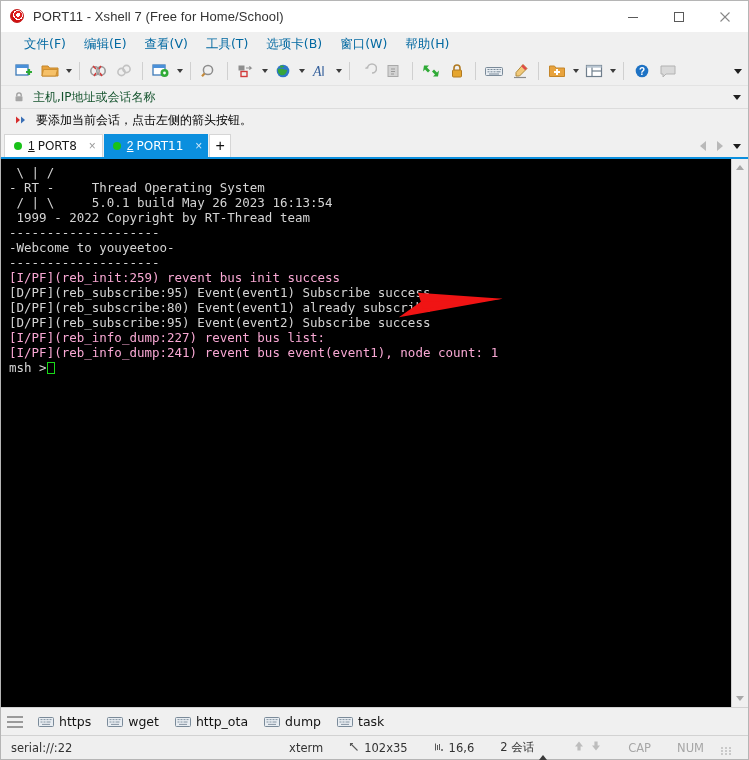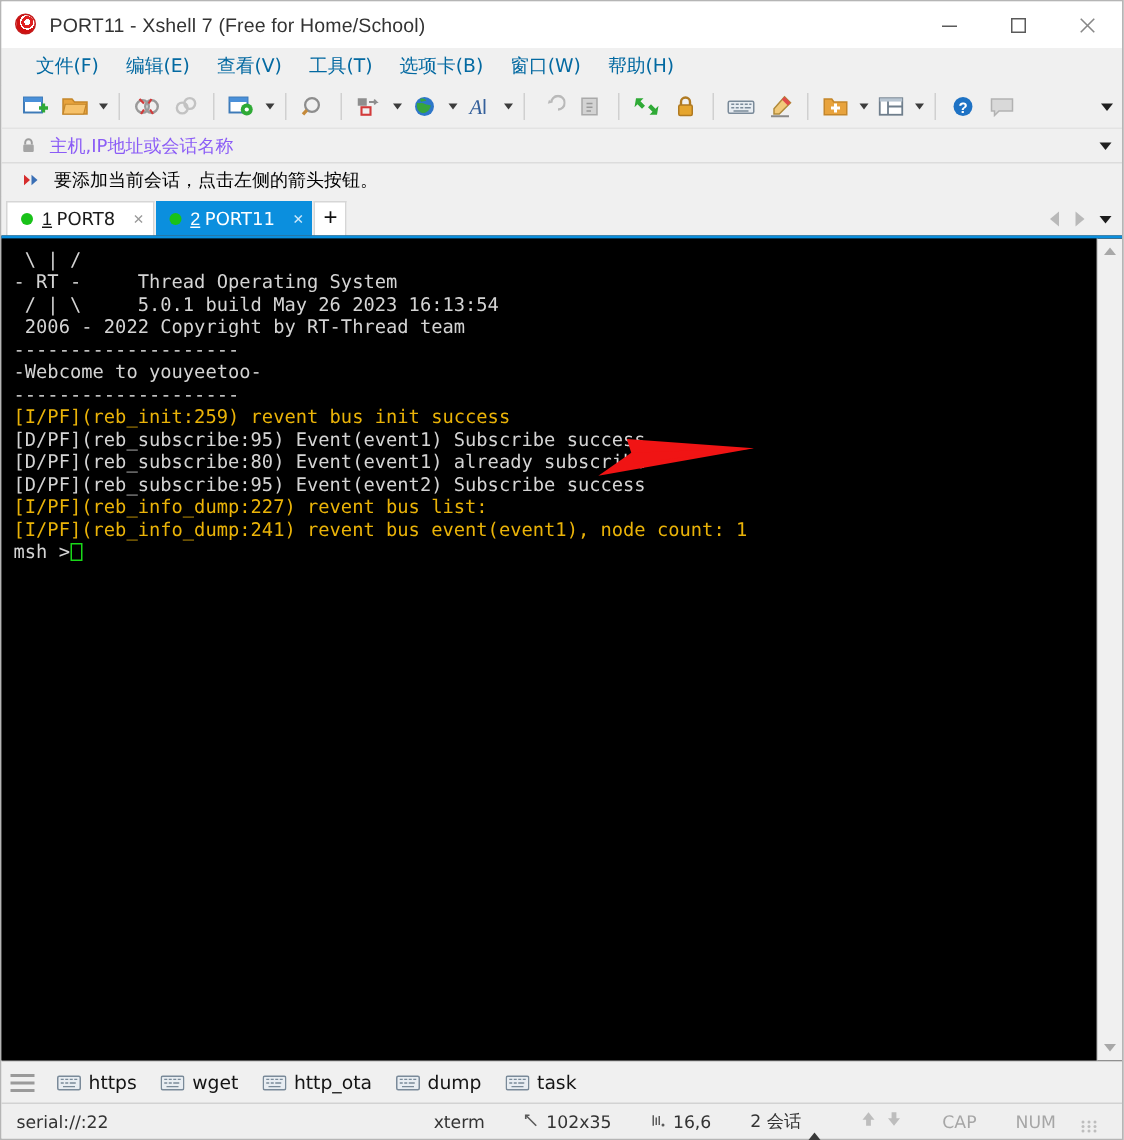--- a/index.html
+++ b/index.html
@@ -98,21 +98,21 @@
   
   .addrbar {
     height: 23px; min-height: 23px;
     background: #f0f0f0;
     display: flex; align-items: center;
     padding-left: 12px; position: relative;
     border-bottom: 1px solid #dcdcdc;
   }
   .addr-lock { margin-right: 8px; display: flex; }
   .addr-placeholder {
-    font-size: 12px; color: #8b5cf6;
+    font-size: 12px; color: #14532d;
     font-family: "DejaVu Sans", sans-serif;
   }
   .addr-caret {
     position: absolute; right: 7px; top: 0; height: 23px;
     display: flex; align-items: center;
   }
   .addr-caret i {
     width: 0; height: 0;
     border-left: 4px solid transparent;
     border-right: 4px solid transparent;
@@ -193,21 +193,21 @@
     padding: 6px 0 0 8px;
     font-family: "DejaVu Sans Mono", monospace;
     font-size: 12.5px;
     line-height: 15px;
     color: #cfcfcf;
     position: relative;
     overflow: hidden;
   }
   .term-line { white-space: pre; height: 15px; }
   .c-white { color: #d4d4d4; }
-  .c-green { color: #eab308; }
+  .c-green { color: #f9a8d4; }
   .cursor {
     display: inline-block;
     width: 8px; height: 12px;
     border: 1px solid #19d919;
     vertical-align: -2px;
   }
   .arrow-svg {
     position: absolute; pointer-events: none;
     left: 0; top: 0; width: 100%; height: 100%;
   }
@@ -505,21 +505,21 @@
           <i></i>
         </span>
     </div>
   </div>
 
   <div class="term-wrap">
     <div class="term">
       <div class="term-line c-white"> \ | /</div>
       <div class="term-line c-white">- RT -     Thread Operating System</div>
       <div class="term-line c-white"> / | \     5.0.1 build May 26 2023 16:13:54</div>
-      <div class="term-line c-white"> 2006 - 2022 Copyright by RT-Thread team</div>
+      <div class="term-line c-white"> 1999 - 2022 Copyright by RT-Thread team</div>
       <div class="term-line c-white">--------------------</div>
       <div class="term-line c-white">-Webcome to youyeetoo-</div>
       <div class="term-line c-white">--------------------</div>
       <div class="term-line c-green">[I/PF](reb_init:259) revent bus init success</div>
       <div class="term-line c-white">[D/PF](reb_subscribe:95) Event(event1) Subscribe success</div>
       <div class="term-line c-white">[D/PF](reb_subscribe:80) Event(event1) already subscribe</div>
       <div class="term-line c-white">[D/PF](reb_subscribe:95) Event(event2) Subscribe success</div>
       <div class="term-line c-green">[I/PF](reb_info_dump:227) revent bus list:</div>
       <div class="term-line c-green">[I/PF](reb_info_dump:241) revent bus event(event1), node count: 1</div>
       <div class="term-line c-white"><span>msh &gt;</span><span class="cursor"></span></div>

